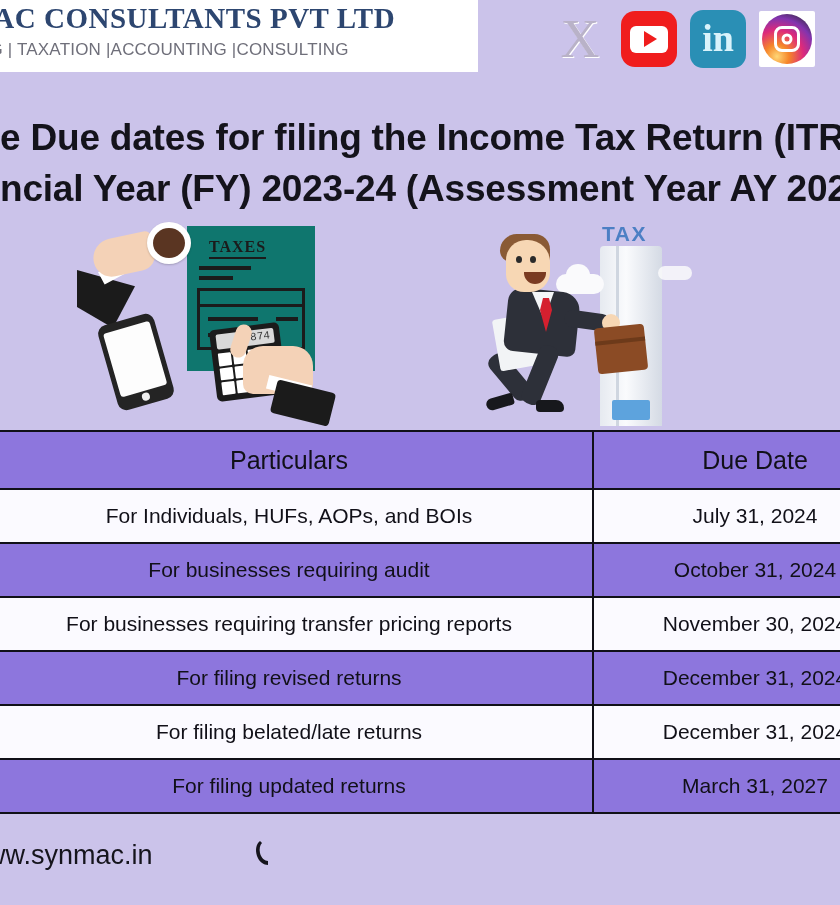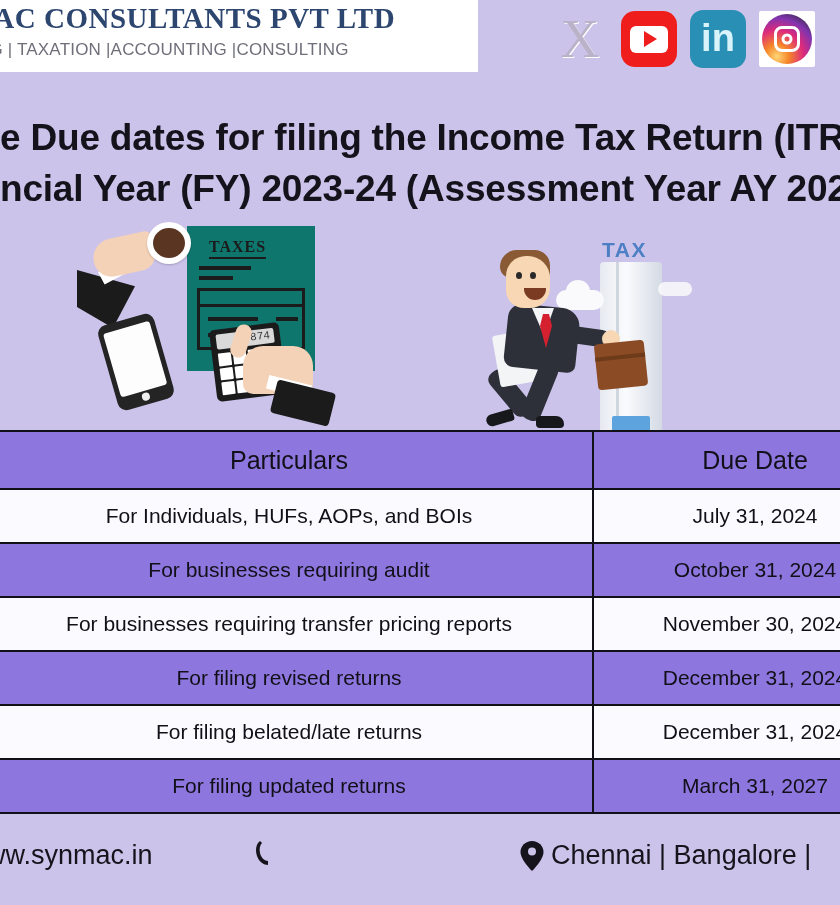--- a/index.html
+++ b/index.html
@@ -105,21 +105,21 @@
     height: 0;
     border-left: 13px solid #f01d1d;
     border-top: 8px solid transparent;
     border-bottom: 8px solid transparent;
     margin-left: 3px;
   }
   .icon-li {
     background: #2a8fb5;
     border-radius: 13px;
     color: #d9f3fb;
-    font-family: Liberation Sans, sans-serif;
+    font-family: Liberation Serif, serif;
     font-weight: bold;
     font-size: 38px;
     line-height: 1;
     padding-bottom: 2px;
   }
   .icon-ig {
     background: #ffffff;
     border-radius: 2px;
     overflow: hidden;
   }
@@ -387,21 +387,20 @@
     transform: rotate(14deg);
   }
 
   
   .art-right {
     position: absolute;
     left: 478px;
     top: 0;
     width: 220px;
     height: 212px;
-    margin-top: 16px;
   }
   .tax-label {
     position: absolute;
     left: 124px;
     top: 4px;
     font-family: "Liberation Sans", sans-serif;
     font-weight: bold;
     font-size: 21px;
     letter-spacing: 1.5px;
     color: #4c7fc4;
@@ -829,25 +828,16 @@
     </div>
 
     <div class="footer-item f-phone">
       <span class="f-ico">
         <svg width="22" height="26" viewBox="0 0 22 26">
           <path d="M6 1 C2 4 1 10 3 16 C5 22 10 25 14 25 L14 21 C11 21 7 18 6 13 C5 9 6 5 8 3 Z" fill="#15141c"></path>
         </svg>
       </span>
     </div>
 
-    <div class="footer-item f-loc">
-      <span class="f-ico">
-        <svg width="24" height="30" viewBox="0 0 24 30">
-          <path d="M12 0 C5.4 0 0.5 5 0.5 11 C0.5 19 12 30 12 30 C12 30 23.5 19 23.5 11 C23.5 5 18.6 0 12 0 Z" fill="#15141c"></path>
-          <circle cx="12" cy="10.5" r="4" fill="#cbc3ea"></circle>
-        </svg>
-      </span>
-      <span>Chennai | Bangalore |</span>
-    </div>
 
   </div>
 
 </div>
 
 </body></html>

